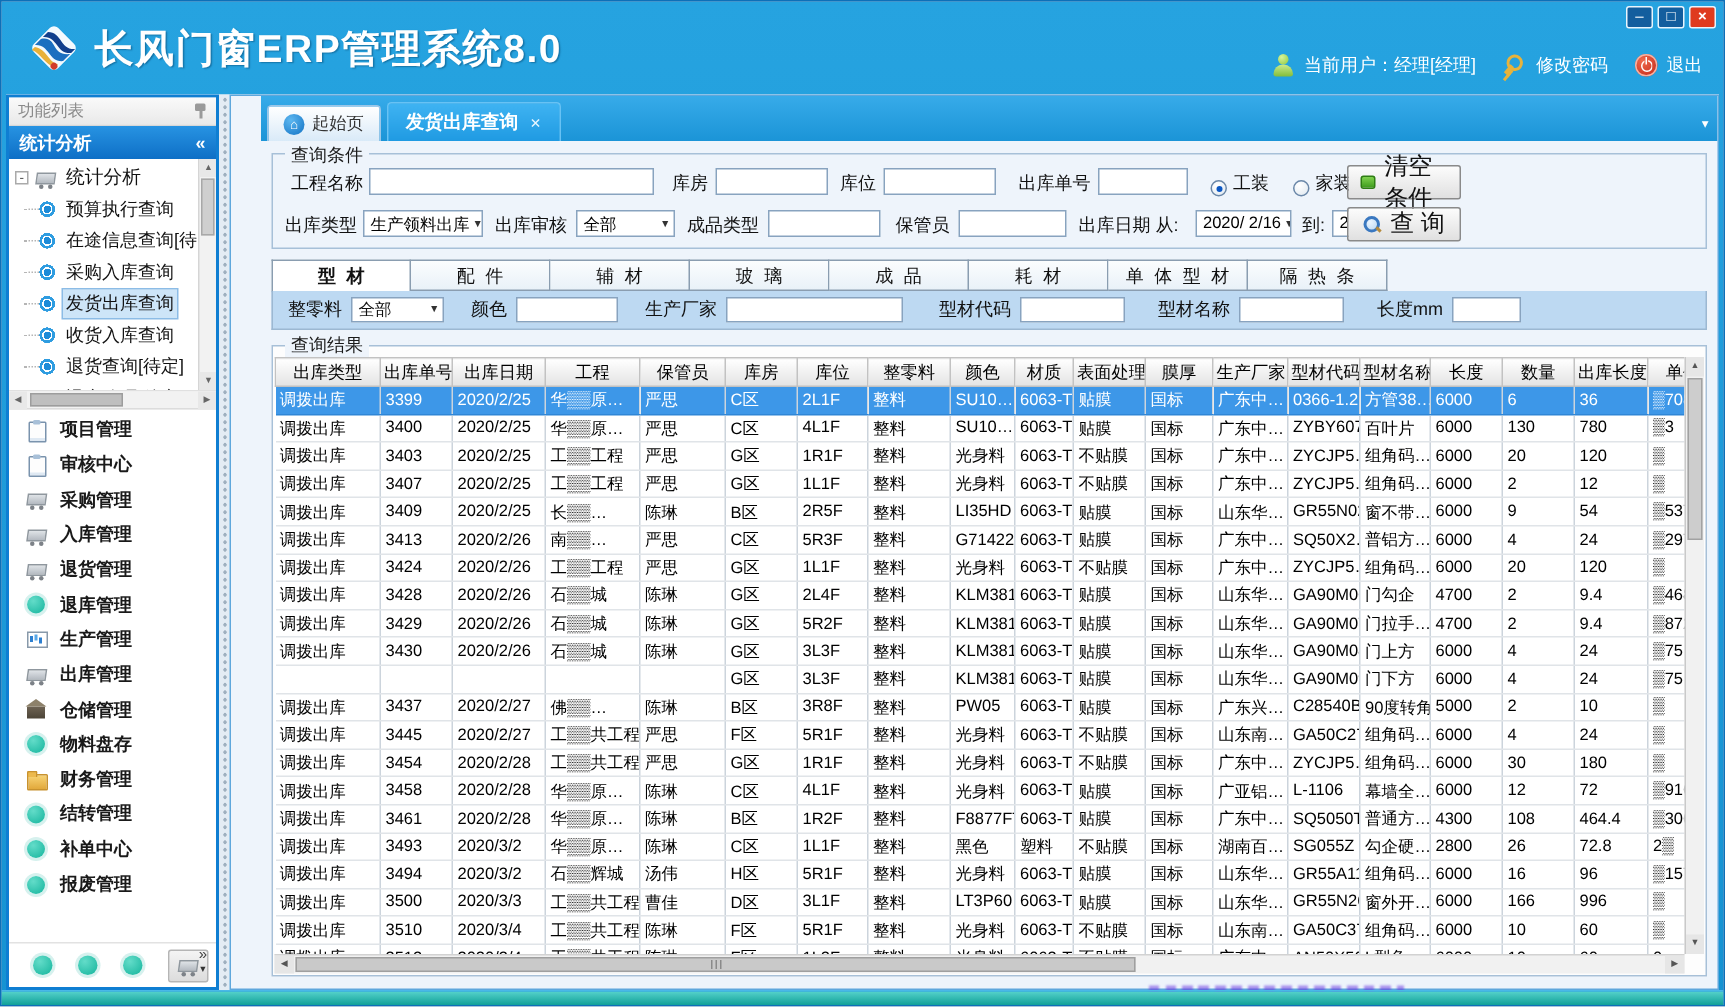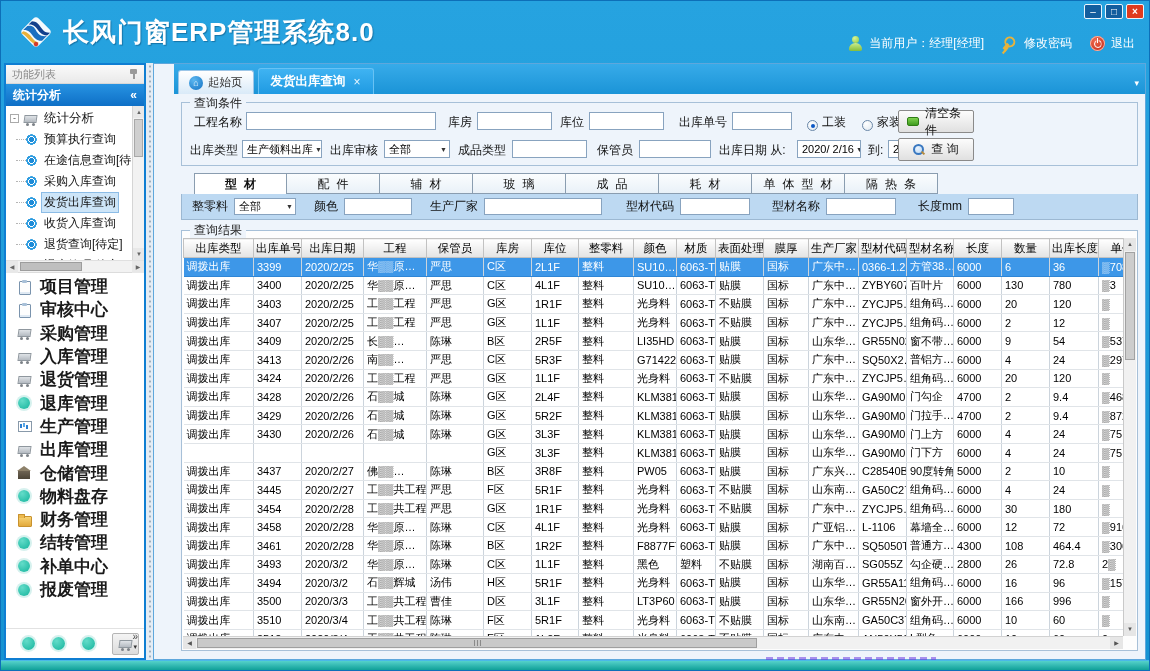--- a/index.html
+++ b/index.html
@@ -52,21 +52,21 @@
   .tree-vscroll .arr{position:absolute;left:0;width:12px;height:12px;background:#e8e8e8;color:#666;font-size:6px;text-align:center;line-height:12px;}
   .tree-vscroll .arr.up{top:0;} .tree-vscroll .arr.down{bottom:0;}
   .arr.up::before{content:"▲";} .arr.down::before{content:"▼";}
   .arr.left::before{content:"◀";} .arr.right::before{content:"▶";}
   .tree-vscroll .thumb{position:absolute;left:1px;top:13px;width:9px;height:38px;background:#cfcfcf;border:1px solid #a8a8a8;}
   .tree-hscroll{height:12px;position:relative;background:#f2f2f2;border-bottom:1px solid #dcdcdc;}
   .tree-hscroll .arr{position:absolute;top:0;width:12px;height:12px;background:#e8e8e8;color:#666;font-size:6px;text-align:center;line-height:12px;}
   .tree-hscroll .arr.left{left:0;} .tree-hscroll .arr.right{right:0;}
   .tree-hscroll .thumb{position:absolute;left:14px;top:1px;width:62px;height:9px;background:#bfbfbf;border:1px solid #9d9d9d;}
   .menu-list{flex:1;overflow:hidden;padding-top:2px;}
-  .menu-item{height:23.3px;display:flex;align-items:center;gap:8px;padding-left:11px;font-size:17px;font-weight:bold;color:#1a1a1a;white-space:nowrap;}
+  .menu-item{height:23.3px;display:flex;align-items:center;gap:8px;padding-left:11px;font-size:12px;font-weight:bold;color:#1a1a1a;white-space:nowrap;}
   .mi{width:15px;height:14px;position:relative;display:inline-block;flex:0 0 15px;}
   .ic-circle::before{content:'';position:absolute;left:1px;top:1px;width:12px;height:12px;border-radius:50%;background:radial-gradient(circle at 35% 30%,#63dcc9,#14b49c);box-shadow:0 0 0 2px #d6f1ee;}
   .ic-clipboard::before{content:'';position:absolute;left:2px;top:1px;width:10px;height:12px;background:#fdfdfd;border:1px solid #7a93ad;border-radius:1px;box-shadow:inset 0 -2px 0 #dfe9f3;}
   .ic-clipboard::after{content:'';position:absolute;left:5px;top:0;width:5px;height:3px;background:#a8c0d8;border-radius:1px;}
   .ic-cart::before{content:'';position:absolute;left:1px;top:3px;width:11px;height:6px;background:linear-gradient(#dfe3e7,#b4bac1);border:1px solid #8f979e;transform:skewX(-8deg);}
   .ic-cart::after{content:'';position:absolute;left:3px;bottom:0;width:3px;height:3px;border-radius:50%;background:#7d8288;box-shadow:6px 0 0 #7d8288;}
   .ic-chart::before{content:'';position:absolute;left:1px;top:2px;width:12px;height:9px;background:#fff;border:1px solid #8899aa;}
   .ic-chart::after{content:'';position:absolute;left:3px;top:5px;width:2px;height:4px;background:#2d7fd0;box-shadow:3px -1px 0 #57a7e8,6px 1px 0 #2d7fd0;}
   .ic-warehouse::before{content:'';position:absolute;left:1px;top:5px;width:12px;height:8px;background:linear-gradient(#6e6353,#4c4437);}
   .ic-warehouse::after{content:'';position:absolute;left:0;top:0;width:0;height:0;border-left:7px solid rgba(0,0,0,0);border-right:7px solid rgba(0,0,0,0);border-bottom:5px solid #8d816a;}
@@ -99,28 +99,28 @@
   .group-label{position:absolute;top:-8px;left:8px;background:#eef4fb;padding:0 4px;font-size:12px;color:#1a1a1a;}
   .q-label{position:absolute;font-size:12px;color:#111;white-space:nowrap;}
   .q-input{position:absolute;height:18px;border:1px solid #88a3bf;background:#fff;font-size:11px;padding:0 3px;font-family:inherit;}
   .combo{position:absolute;height:18px;border:1px solid #88a3bf;background:#fff;font-size:11px;display:flex;align-items:center;justify-content:space-between;padding:0 2px 0 4px;white-space:nowrap;overflow:hidden;}
   .combo .caret{font-size:7px;color:#333;margin-left:2px;}
   .combo .caret::before{content:"▼";}
   .radio-group{position:absolute;display:flex;gap:16px;align-items:center;font-size:12px;color:#111;}
   .radio-opt{display:flex;align-items:flex-end;gap:4px;}
   .radio{width:11px;height:11px;border-radius:50%;border:1px solid #6a87a8;background:radial-gradient(circle at 35% 30%,#fff,#dfe8f0);position:relative;}
   .radio.checked::after{content:'';position:absolute;left:2.5px;top:2.5px;width:4px;height:4px;border-radius:50%;background:#0b57c4;}
-  .push-btn{position:absolute;height:23px;background:linear-gradient(#fcfcfc,#e0e0e0);border:1px solid #8a8a8a;border-radius:2px;display:flex;align-items:center;justify-content:center;gap:6px;font-size:12px;color:#111;padding:0 8px;}
+  .push-btn{position:absolute;height:23px;background:linear-gradient(#fcfcfc,#e0e0e0);border:1px solid #8a8a8a;border-radius:2px;display:flex;align-items:center;justify-content:center;gap:6px;font-size:16px;color:#111;padding:0 8px;}
   .clear-icon{width:14px;height:9px;background:linear-gradient(#7fd14e,#3f9c1e);border:1px solid #2e7d14;border-radius:2px;}
   .mag-icon{width:12px;height:12px;position:relative;}
   .mag-icon::before{content:'';position:absolute;left:0;top:0;width:7px;height:7px;border:2px solid #3a78c0;border-radius:50%;background:radial-gradient(circle at 35% 30%,#eaf4ff,#bcd8f2);}
   .mag-icon::after{content:'';position:absolute;left:8px;top:8px;width:4px;height:2px;background:#b58a3c;transform:rotate(45deg);}
 
   
-  .subtab-strip{margin:7px 20px 0;display:flex;flex:0 0 21px;height:21px;}
+  .subtab-strip{margin:7px 7px 0;display:flex;flex:0 0 21px;height:21px;}
   .subtab{width:93px;height:21px;border:1px solid #8a9db0;border-left-width:0;background:linear-gradient(#fbfdfe,#e9f1f8);font-size:12px;color:#111;text-align:center;line-height:20px;letter-spacing:7px;text-indent:7px;overflow:hidden;white-space:nowrap;}
   .subtab:first-child{border-left-width:1px;}
   .subtab.active{background:#fff;font-weight:bold;border-bottom-color:#fff;height:22px;}
   .filter-row{margin:0 7px;background:#bdd9f2;border:1px solid #9cb8d2;border-top:none;height:26px;display:flex;align-items:center;gap:6px;padding-left:10px;flex:0 0 26px;font-size:12px;color:#111;}
   .filter-row .f-label{white-space:nowrap;}
   .filter-row .f-input{height:17px;border:1px solid #88a3bf;background:#fff;font-size:11px;padding:0 3px;font-family:inherit;}
   .filter-row .f-combo{position:static;height:17px;}
 
   
   .results-group{flex:1;margin:10px 7px 8px;border:1px solid #a7c0d8;position:relative;background:#fdfdfd;}

